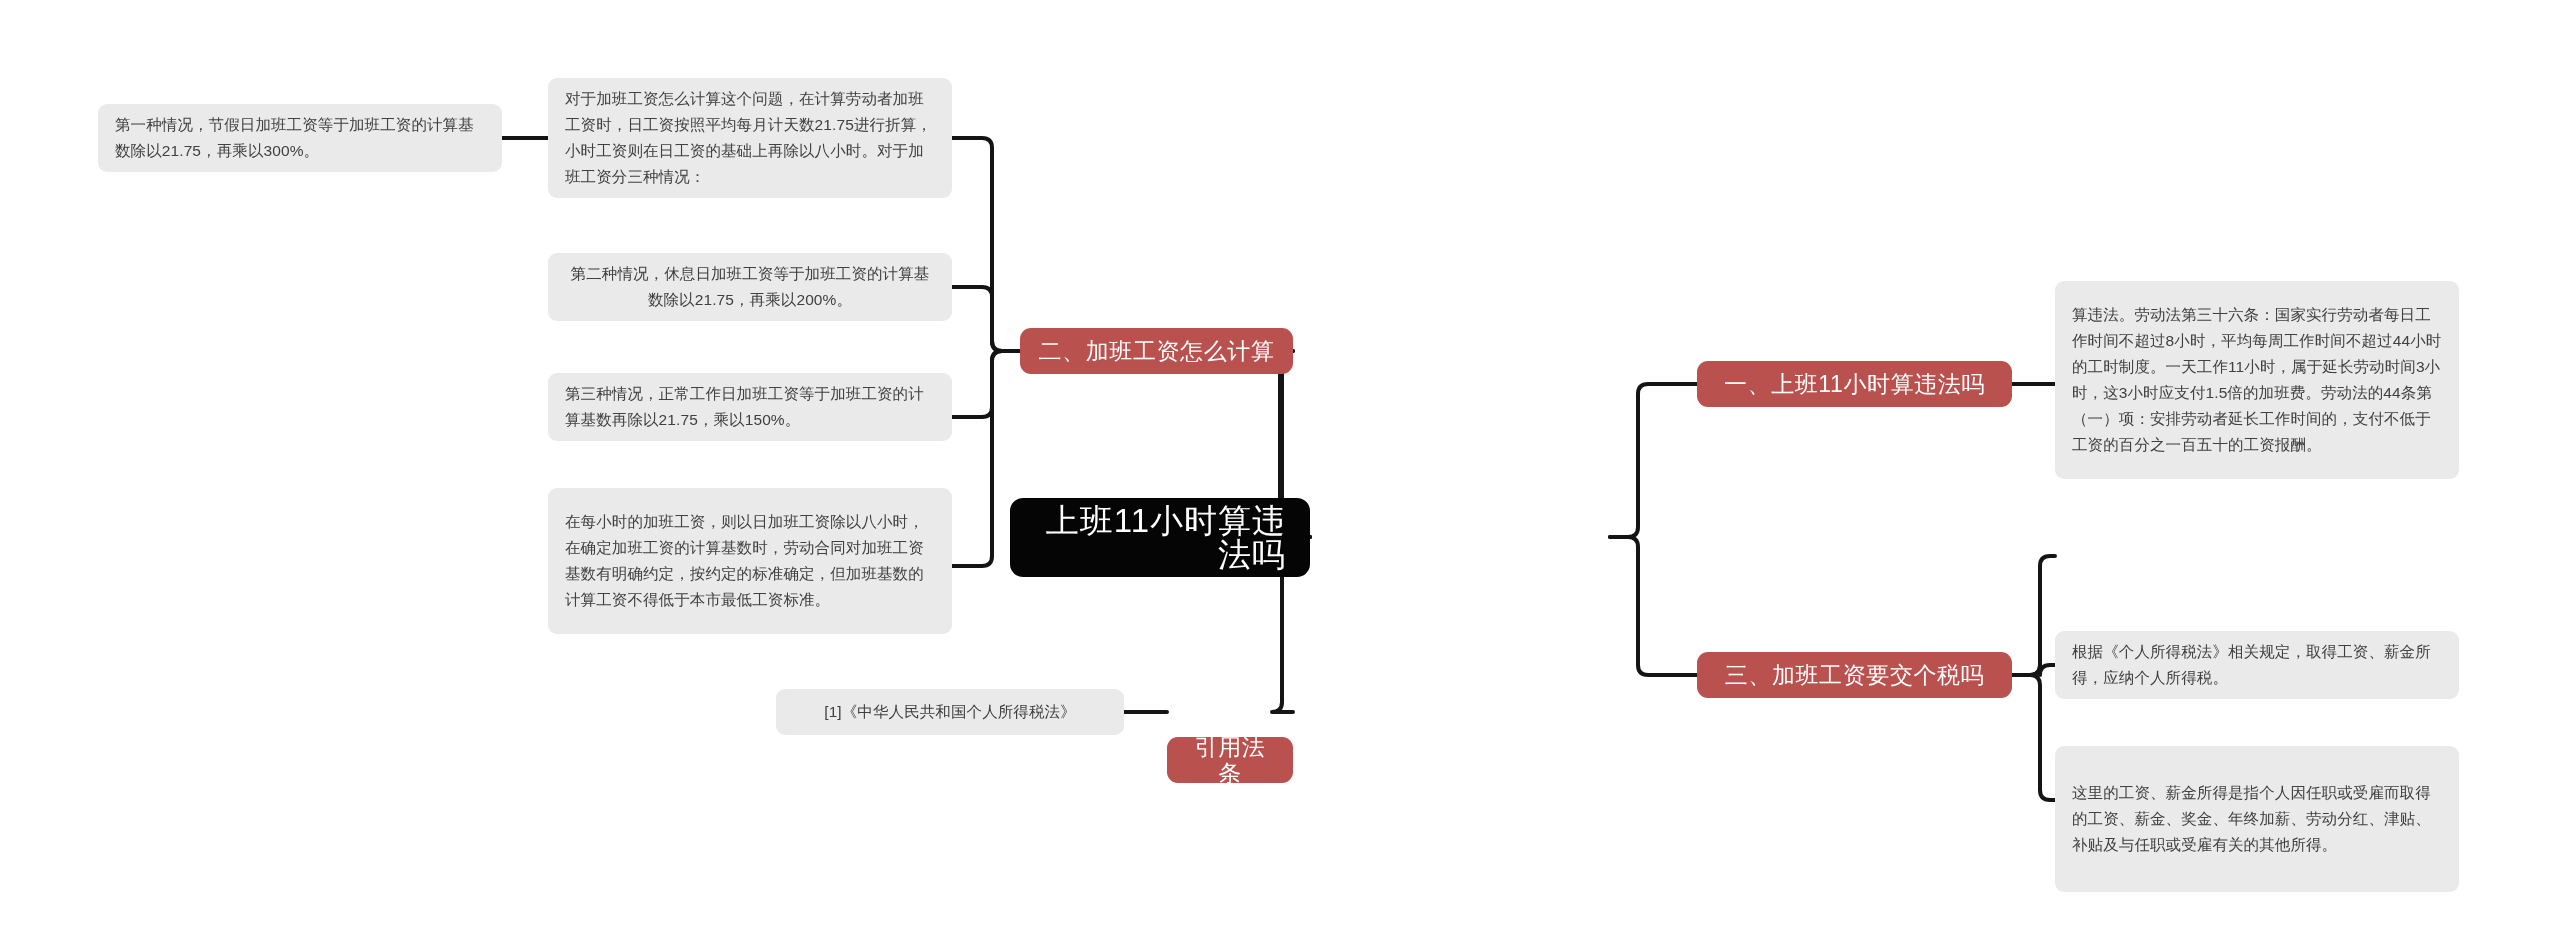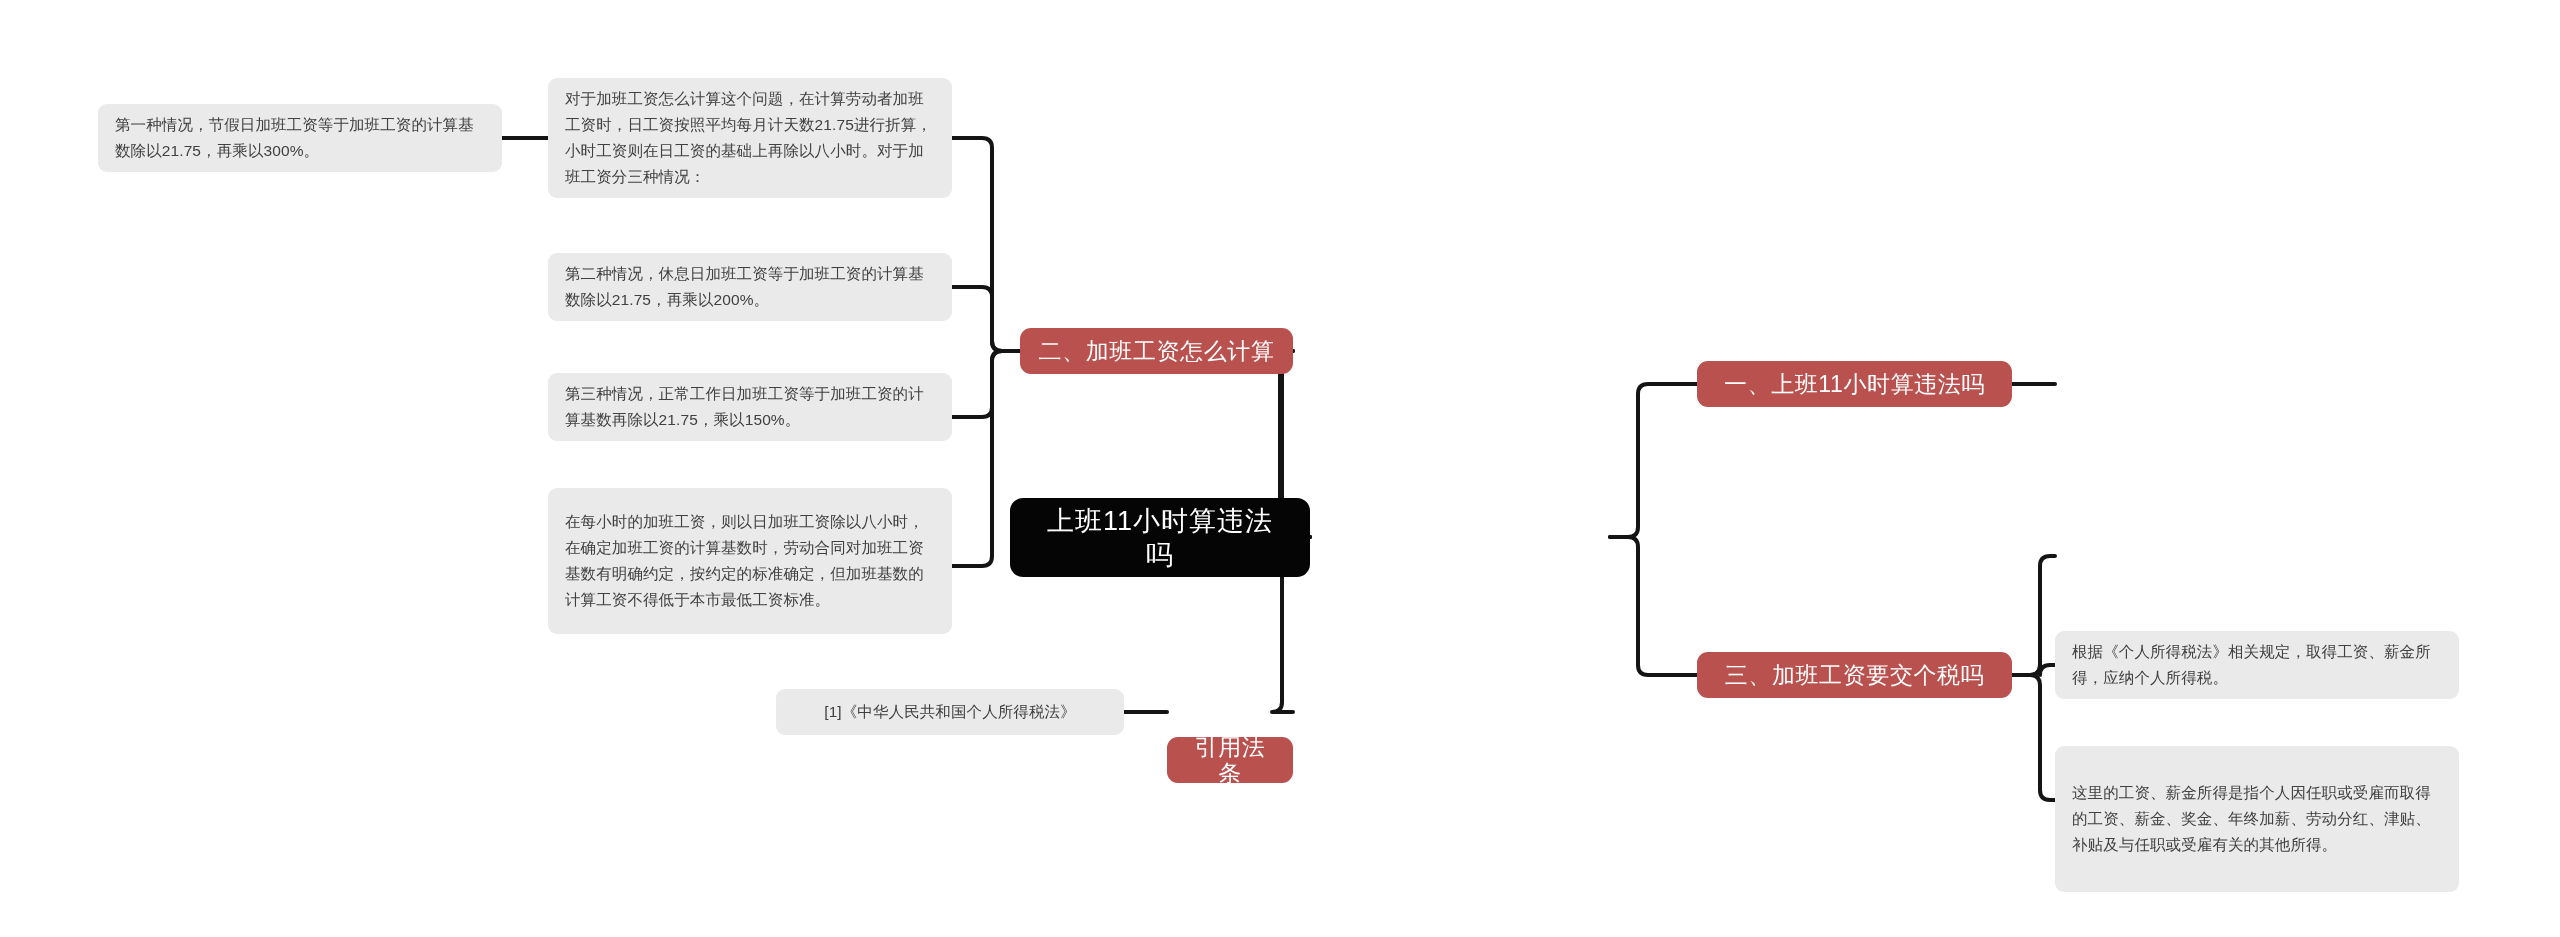--- a/index.html
+++ b/index.html
@@ -55,26 +55,26 @@
     line-height: 26px;
     padding: 11px 18px;
     border-radius: 11px;
     justify-content: center;
     text-align: center;
     letter-spacing: 0.6px;
   }
   .root {
     background: #050505;
     color: #ffffff;
-    font-size: 27px;
+    font-size: 33px;
     line-height: 34px;
     padding: 18px 24px;
     border-radius: 13px;
     justify-content: center;
-    text-align: center;
+    text-align: right;
     letter-spacing: 1px;
   }
   .cite {
     text-align: center;
     justify-content: center;
   }
 </style>
 </head>
 <body>
 
@@ -118,21 +118,21 @@
   </div>
 
   <div class="node leaf" style="left:548px; top:78px; width:404px; height:120px;">
     <span class="txt">对于加班工资怎么计算这个问题，在计算劳动者加班工资时，日工资按照平均每月计天数21.75进行折算，小时工资则在日工资的基础上再除以八小时。对于加班工资分三种情况：</span>
   </div>
 
   <div class="node leaf" style="left:98px; top:104px; width:404px; height:68px;">
     <span class="txt">第一种情况，节假日加班工资等于加班工资的计算基数除以21.75，再乘以300%。</span>
   </div>
 
-  <div class="node leaf" style="left:548px; top:253px; width:404px; height:68px;">
+  <div class="node leaf" style="left:548px; top:253px; width:404px; height:68px;text-align:center;">
     <span class="txt">第二种情况，休息日加班工资等于加班工资的计算基数除以21.75，再乘以200%。</span>
   </div>
 
   <div class="node leaf" style="left:548px; top:373px; width:404px; height:68px;">
     <span class="txt">第三种情况，正常工作日加班工资等于加班工资的计算基数再除以21.75，乘以150%。</span>
   </div>
 
   <div class="node leaf" style="left:548px; top:488px; width:404px; height:146px;">
     <span class="txt">在每小时的加班工资，则以日加班工资除以八小时，在确定加班工资的计算基数时，劳动合同对加班工资基数有明确约定，按约定的标准确定，但加班基数的计算工资不得低于本市最低工资标准。</span>
   </div>
@@ -142,20 +142,23 @@
   </div>
 
   <div class="node leaf cite" style="left:776px; top:689px; width:348px; height:46px; padding-top:10px; padding-bottom:10px;">
     <span class="txt">[1]《中华人民共和国个人所得税法》</span>
   </div>
 
   <div class="node topic" style="left:1697px; top:361px; width:315px; height:46px;">
     <span class="txt">一、上班11小时算违法吗</span>
   </div>
 
+  <div class="node leaf" style="left:2055px; top:281px; width:404px; height:198px;">
+    <span class="txt">算违法。劳动法第三十六条：国家实行劳动者每日工作时间不超过8小时，平均每周工作时间不超过44小时的工时制度。一天工作11小时，属于延长劳动时间3小时，这3小时应支付1.5倍的加班费。劳动法的44条第（一）项：安排劳动者延长工作时间的，支付不低于工资的百分之一百五十的工资报酬。</span>
+  </div>
 
   <div class="node topic" style="left:1697px; top:652px; width:315px; height:46px;">
     <span class="txt">三、加班工资要交个税吗</span>
   </div>
 
 
   <div class="node leaf" style="left:2055px; top:631px; width:404px; height:68px;">
     <span class="txt">根据《个人所得税法》相关规定，取得工资、薪金所得，应纳个人所得税。</span>
   </div>
 

